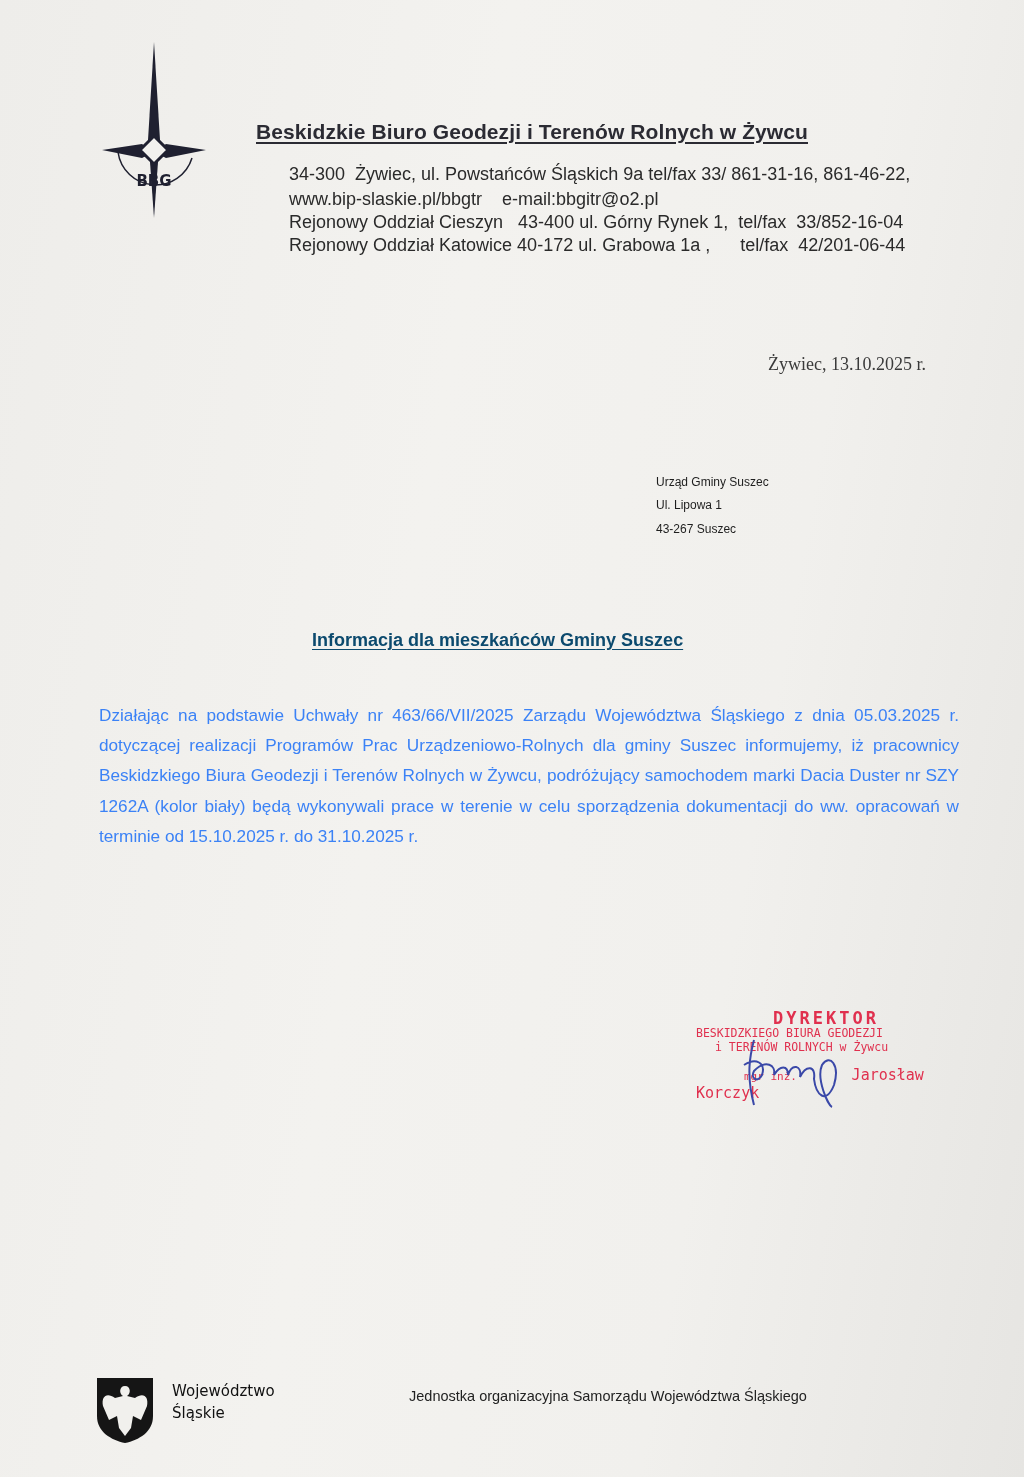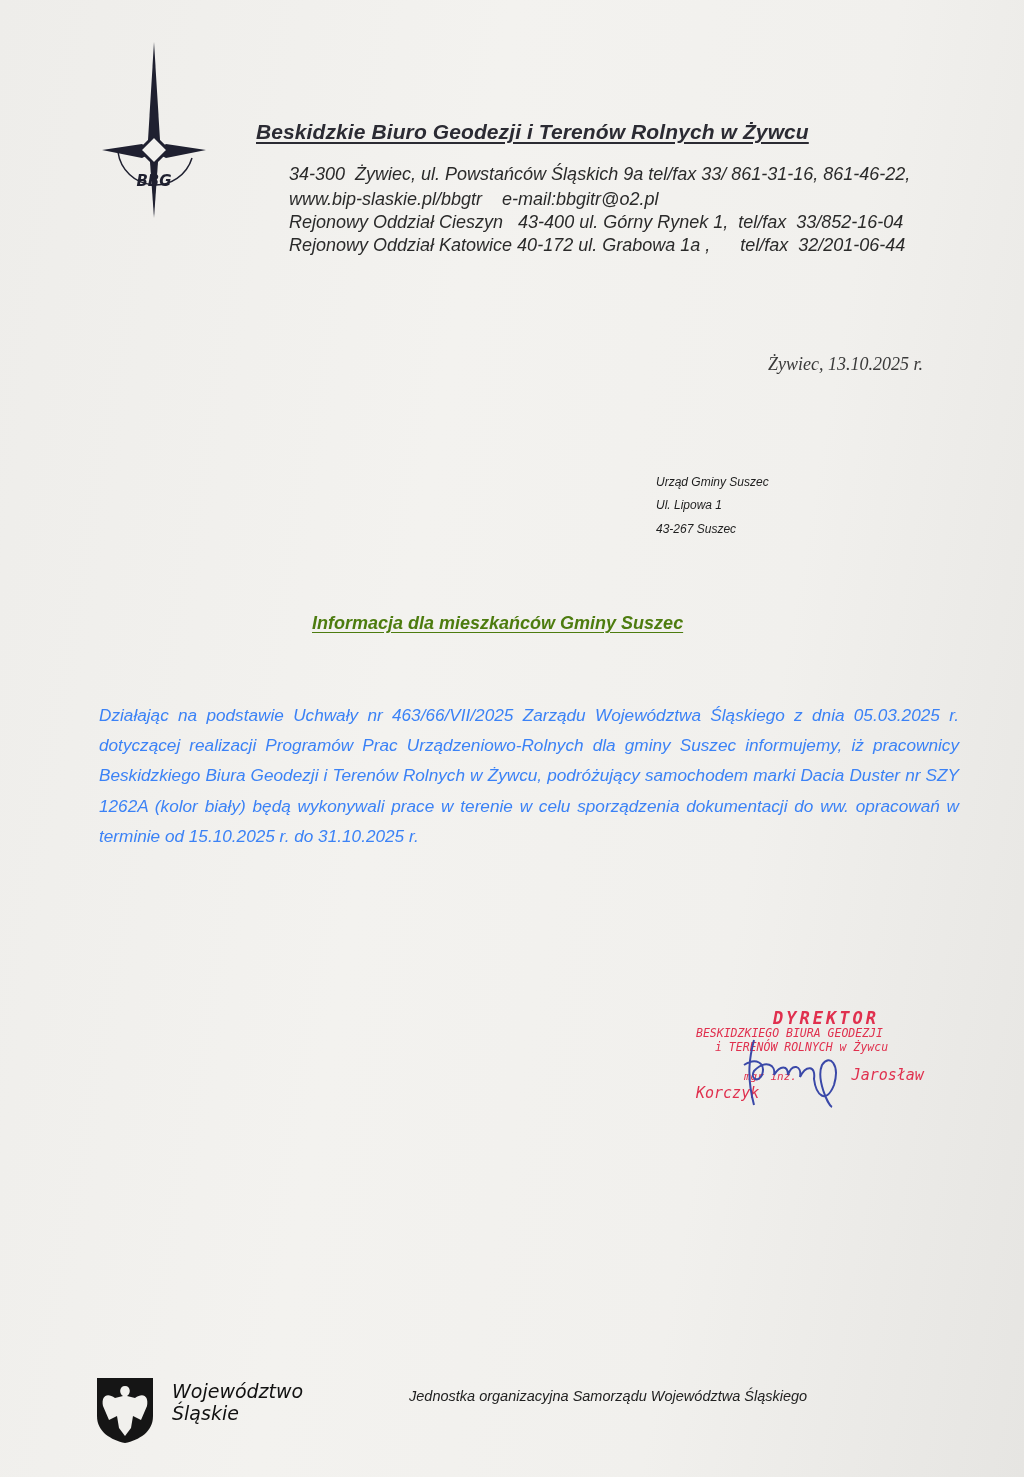--- a/index.html
+++ b/index.html
@@ -1,39 +1,39 @@
 <!DOCTYPE html>
 <html><head>
 <meta charset="utf-8">
 <style>
   html, body { margin:0; padding:0; }
   body {
     width:1024px; height:1477px; position:relative; overflow:hidden;
     background: linear-gradient(100deg, #eeedea 0%, #f3f2ef 40%, #f1f0ed 70%, #e6e5e2 100%);
     font-family: "Liberation Sans", sans-serif; color:#1a1a1a;
   }
-  .abs { position:absolute;font-style:italic; }
+  .abs { position:absolute; }
   .logo { left:98px; top:40px; width:112px; height:180px; }
   .org-title { left:256px; top:120px; font-size:21px; font-weight:bold; color:#2b2b33; text-decoration:underline; text-underline-offset:3px; letter-spacing:0.1px; }
   .contact { left:289px; font-size:18px; color:#2a2a2a; white-space:pre; }
   .c1 { top:164px; } .c2 { top:189px; } .c3 { top:212px; } .c4 { top:235px; }
   .date { left:768px; top:354px; font-family:"Liberation Serif", serif; font-size:18px; color:#3a3a3a; }
   .addr { left:656px; font-size:12px; color:#1e1e1e; }
   .a1 { top:475px; } .a2 { top:498px; } .a3 { top:522px; }
-  .subject { left:312px; top:613px; font-size:18px; font-weight:bold; text-decoration:underline; text-underline-offset:3px; color:#4d7c0f; }
+  .subject { left:312px; top:630px; font-size:18px; font-weight:bold; text-decoration:underline; text-underline-offset:3px; color:#0c4a6e; }
   .body-text { left:99px; top:700px; width:860px; font-size:17.2px; line-height:30.2px; text-align:justify; color:#3b82f6; }
   .stamp { left:696px; top:1008px; width:230px; color:#e0304e; font-family:"DejaVu Sans Mono", monospace; }
   .stamp .t1 { text-align:center; font-size:17px; font-weight:bold; letter-spacing:3px; margin-left:30px; }
   .stamp .t2 { font-size:11.5px; margin-top:-2px; }
   .stamp .t3 { font-size:11.5px; margin-left:19px; }
   .stamp .t4 { font-size:11px; margin-top:12px; }
   .stamp .t4 span { font-size:15px;padding-left:48px; }
   .sig { left:736px; top:1035px; width:130px; height:75px; }
   .crest { left:95px; top:1376px; width:60px; height:68px; }
-  .region-name { left:172px; top:1380px; font-family:"DejaVu Sans", sans-serif; font-size:19px; line-height:22px; color:#111; }
+  .region-name { left:172px; top:1380px; font-family:"DejaVu Sans", sans-serif; font-size:15px; line-height:22px; color:#111; }
   .footer { left:409px; top:1388px; font-size:14.5px; color:#222; }
 </style>
 </head>
 <body>
 
 <div class="abs logo">
   <svg width="112" height="180" viewBox="0 0 112 180">
     <polygon points="56,2 62,100 56,112 50,100" fill="#1f2030"></polygon>
     <polygon points="56,112 60,122 56,178 52,122" fill="#1f2030"></polygon>
     <polygon points="4,110 44,104 56,112 44,118" fill="#1f2030"></polygon>
@@ -41,21 +41,21 @@
     <polygon points="56,96 70,110 56,124 42,110" fill="#f2f1ee" stroke="#1f2030" stroke-width="3"></polygon>
     <path d="M20,112 A38,38 0 0 0 94,118" fill="none" stroke="#1f2030" stroke-width="1.5"></path>
     <text x="56" y="146" text-anchor="middle" font-family="DejaVu Sans, sans-serif" font-weight="bold" font-size="15" fill="#1f2030">BBG</text>
   </svg>
 </div>
 
 <div class="abs org-title">Beskidzkie Biuro Geodezji i Terenów Rolnych w Żywcu</div>
 <div class="abs contact c1">34-300  Żywiec, ul. Powstańców Śląskich 9a tel/fax 33/ 861-31-16, 861-46-22,</div>
 <div class="abs contact c2">www.bip-slaskie.pl/bbgtr    e-mail:bbgitr@o2.pl</div>
 <div class="abs contact c3">Rejonowy Oddział Cieszyn   43-400 ul. Górny Rynek 1,  tel/fax  33/852-16-04</div>
-<div class="abs contact c4">Rejonowy Oddział Katowice 40-172 ul. Grabowa 1a ,      tel/fax  32/201-06-44</div>
+<div class="abs contact c4">Rejonowy Oddział Katowice 40-172 ul. Grabowa 1a ,      tel/fax  42/201-06-44</div>
 
 <div class="abs date">Żywiec, 13.10.2025 r.</div>
 
 <div class="abs addr a1">Urząd Gminy Suszec</div>
 <div class="abs addr a2">Ul. Lipowa 1</div>
 <div class="abs addr a3">43-267 Suszec</div>
 
 <div class="abs subject">Informacja dla mieszkańców Gminy Suszec</div>
 
 <div class="abs body-text">Działając na podstawie Uchwały nr 463/66/VII/2025 Zarządu  Województwa Śląskiego z dnia 05.03.2025 r. dotyczącej  realizacji Programów Prac Urządzeniowo-Rolnych dla gminy Suszec informujemy, iż pracownicy Beskidzkiego Biura Geodezji i Terenów Rolnych w Żywcu, podróżujący samochodem marki Dacia Duster nr SZY 1262A (kolor biały) będą wykonywali prace w terenie w celu sporządzenia dokumentacji do ww. opracowań w terminie od 15.10.2025 r. do 31.10.2025 r.</div>

